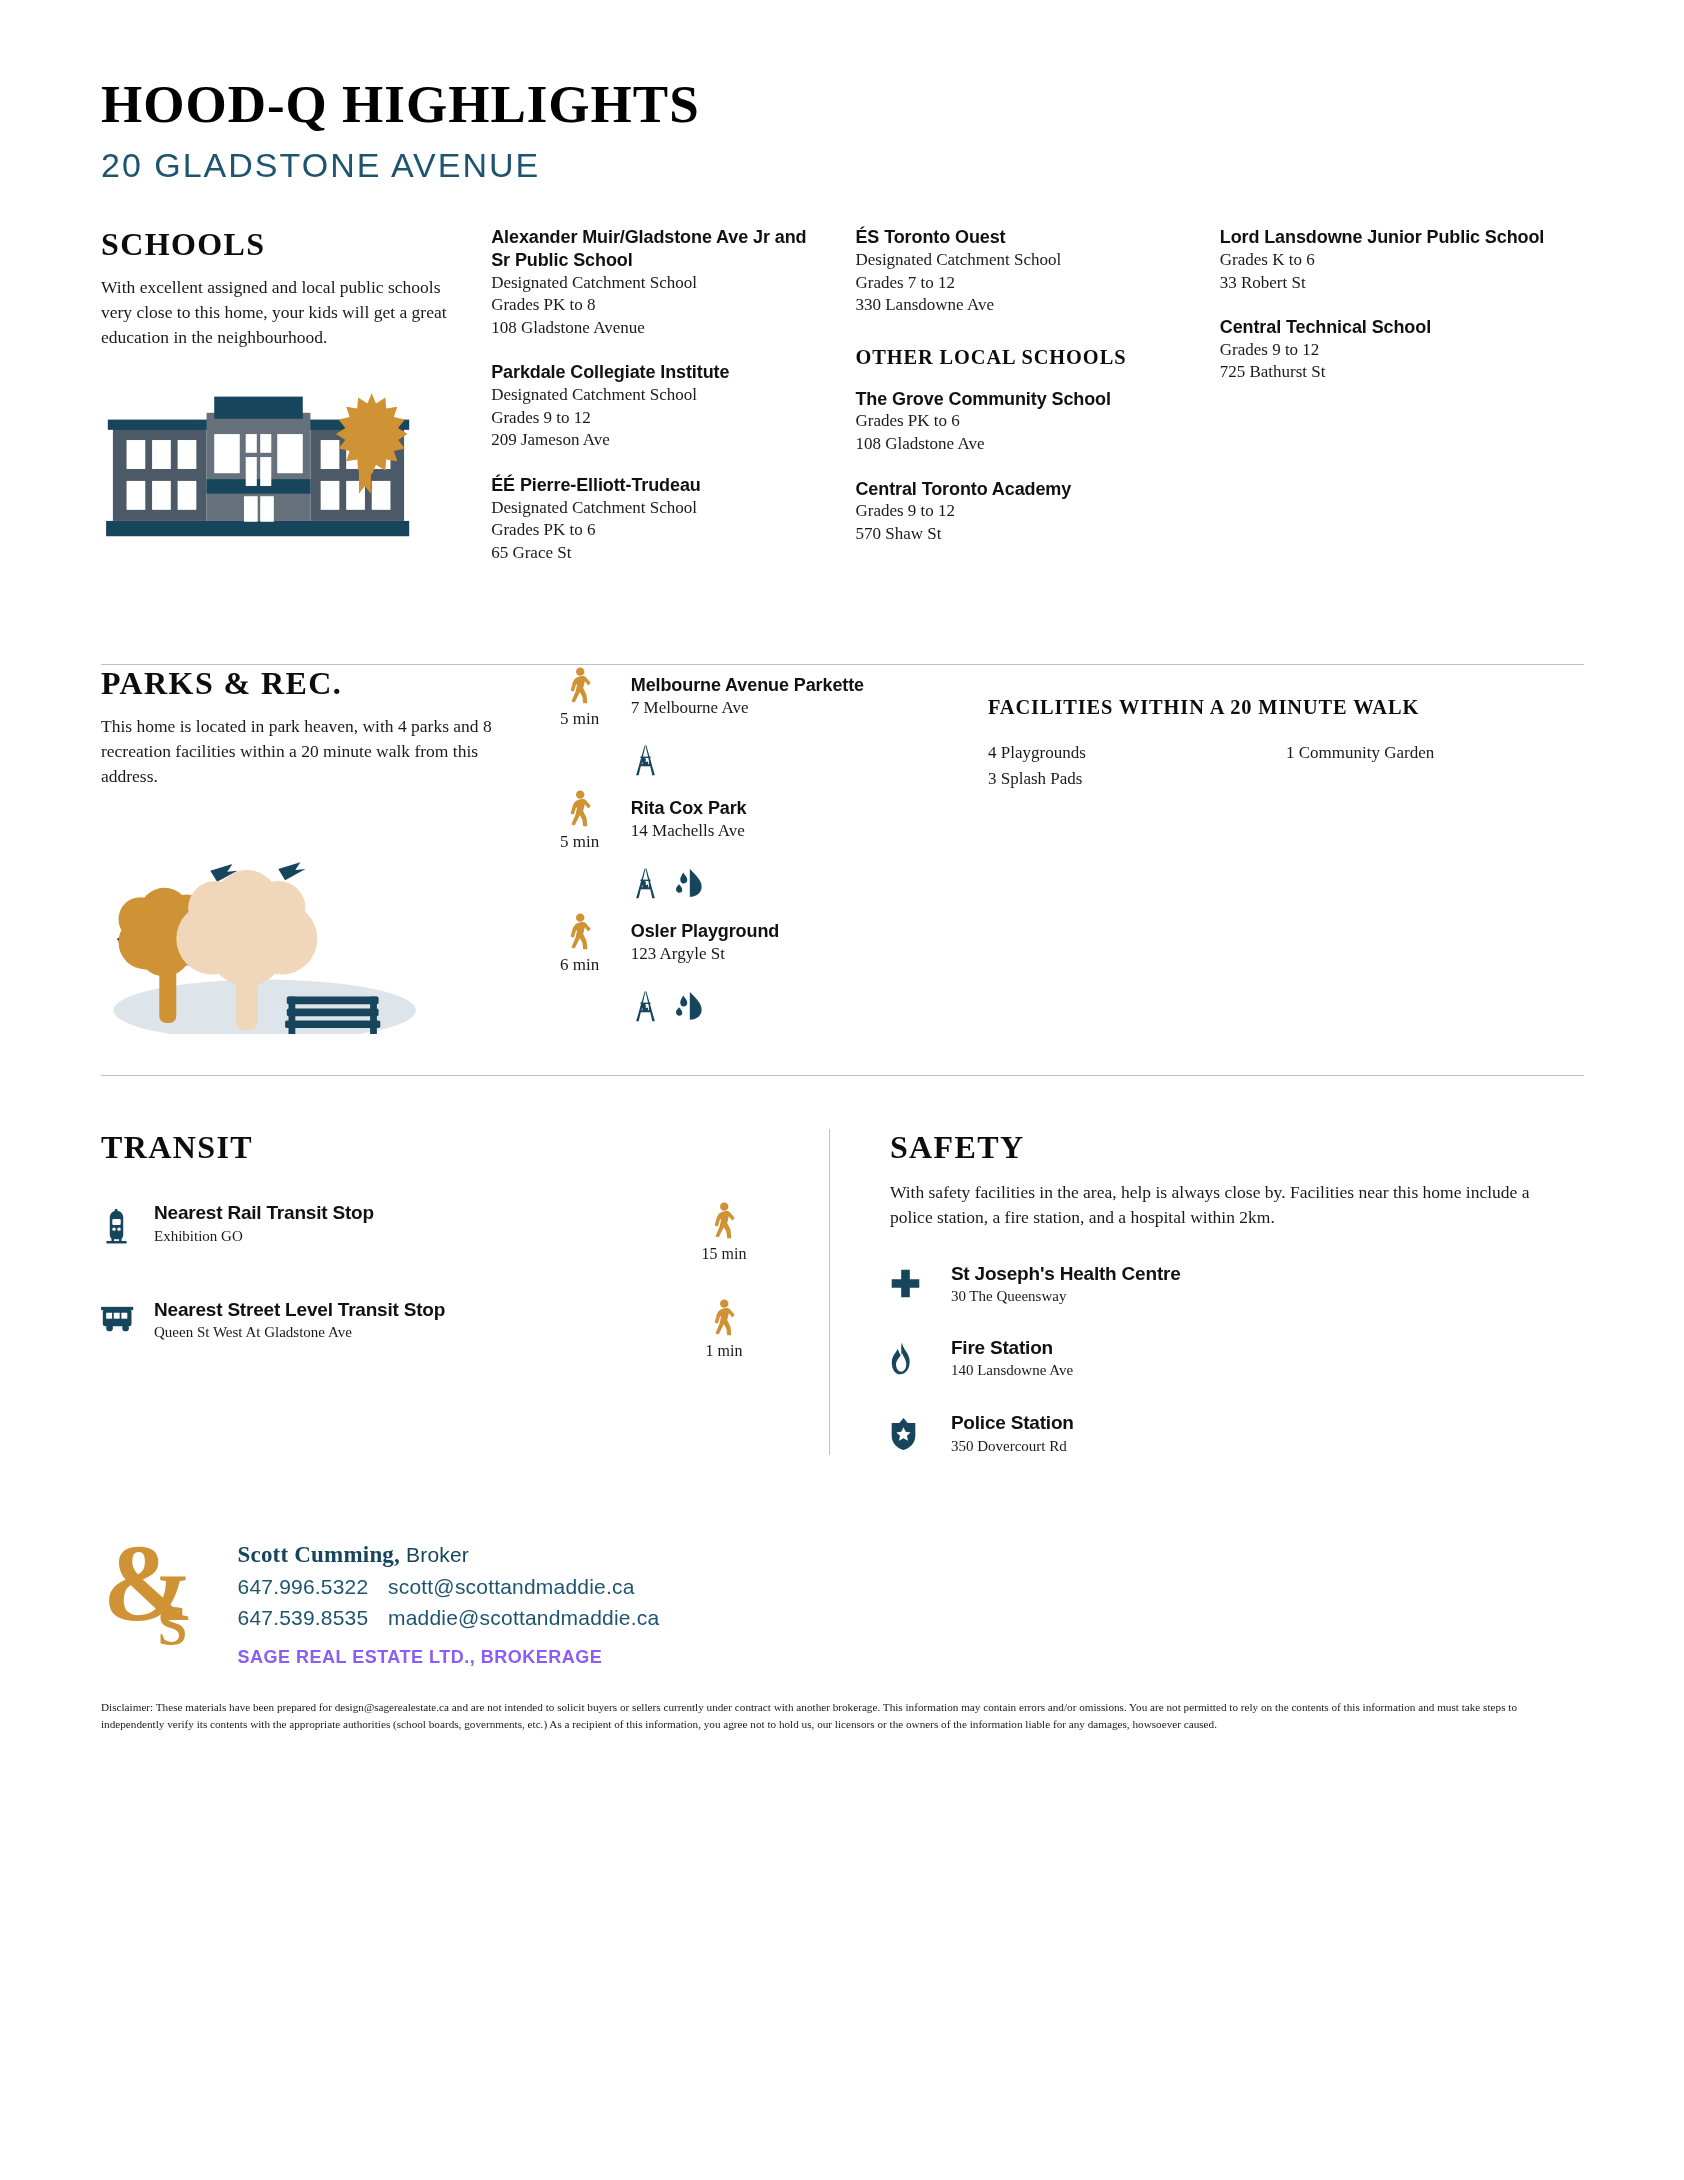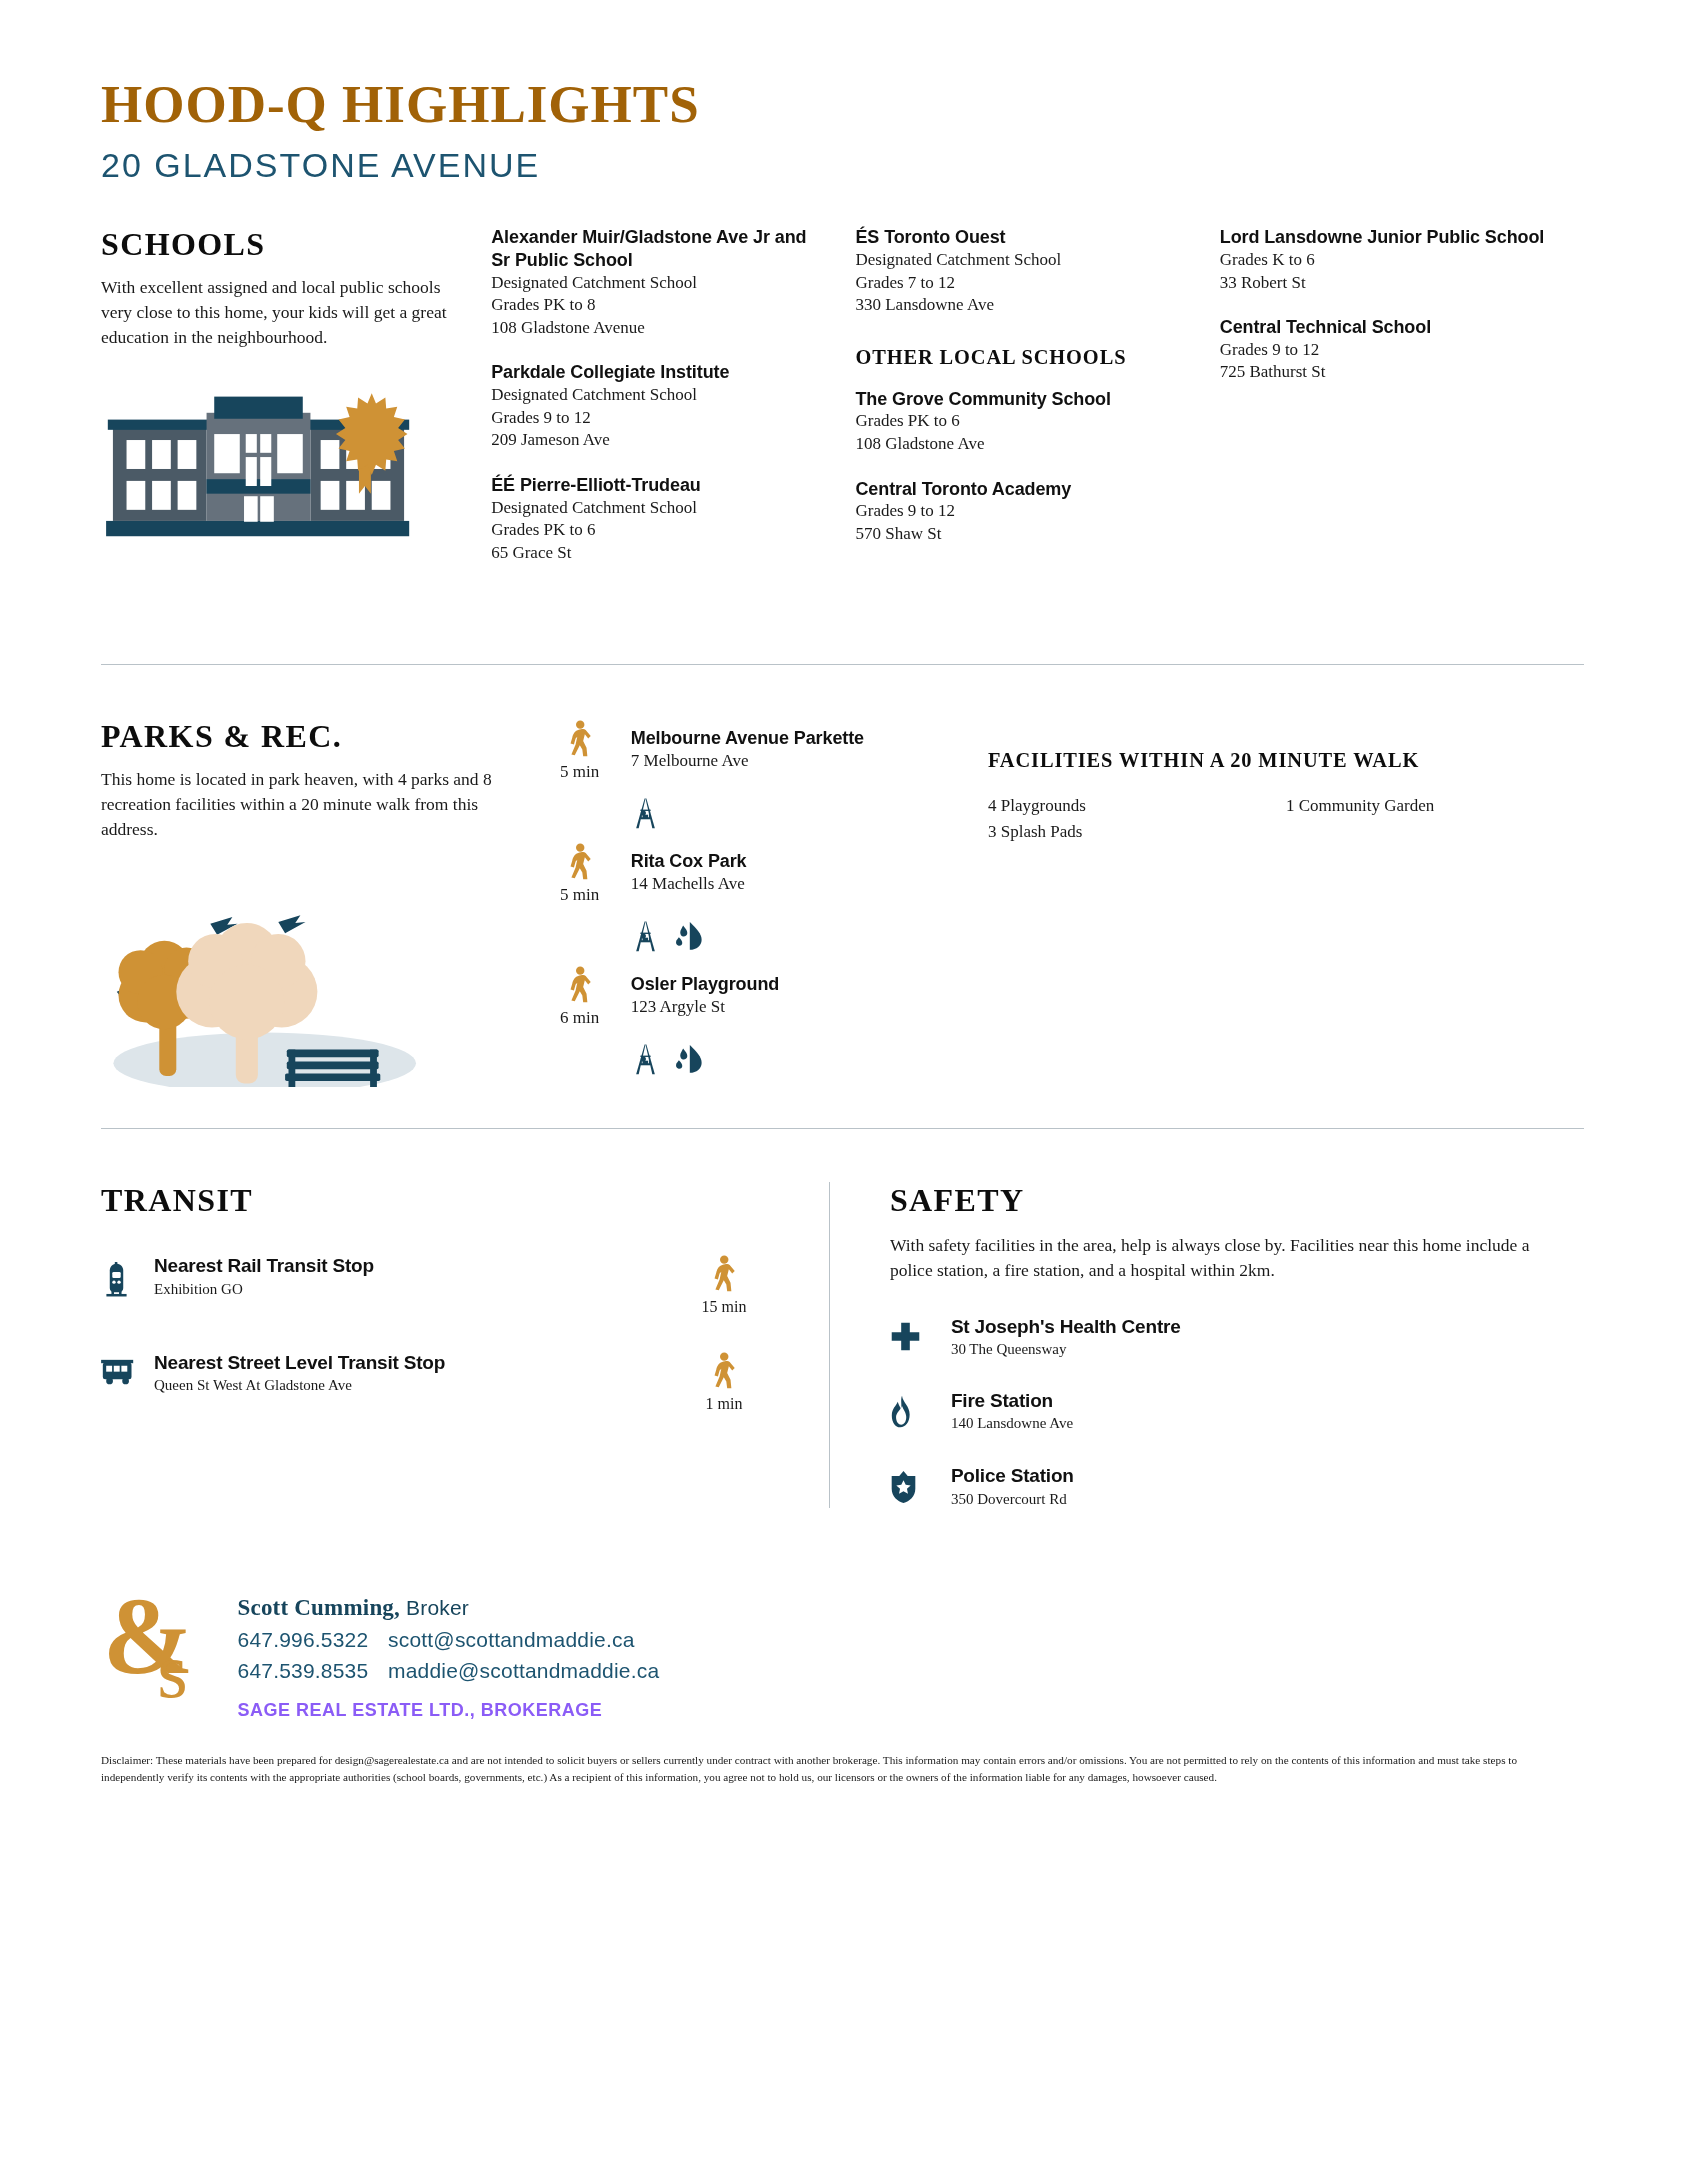--- a/index.html
+++ b/index.html
@@ -18,21 +18,21 @@
     padding: 0 101px;
   }
 
   
   .header { padding-top: 78px; }
   .title-main {
     font-family: "Liberation Serif", serif;
     font-weight: bold;
     font-size: 53px;
     letter-spacing: 1px;
-    color: #a16207;
+    color: #000000;
     line-height: 1.0;
     text-transform: uppercase;
   }
   .title-sub {
     font-family: "Liberation Sans", sans-serif;
     font-weight: 300;
     font-size: 34px;
     letter-spacing: 2px;
     color: #1d5470;
     margin-top: 15.3px;
@@ -89,21 +89,21 @@
   .schools { display: flex; margin-top: 41px; }
   .schools .col-intro { width: 392px; padding-right: 29px; }
   .schools .col { width: 366px; padding-right: 25.6px; }
   .school-block { margin-bottom: 22px; }
   .other-local { margin: 29px 0 19px; }
 
   
   .school-illustration { margin-top: 37px; }
 
   
-  .parks { display: flex; margin-top: 53px; }
+  .parks { display: flex; }
   .parks .col-intro { width: 439px; padding-right: 29px; }
   .parks .col-list { width: 451px; }
   .parks .col-fac { width: 596px; padding-top: 31px; }
 
   .park-row { display: flex; align-items: flex-start; margin-bottom: 13.6px; }
   .walk-badge {
     width: 82px;
     text-align: center;
     flex: 0 0 82px;
     padding-top: 1.7px;

